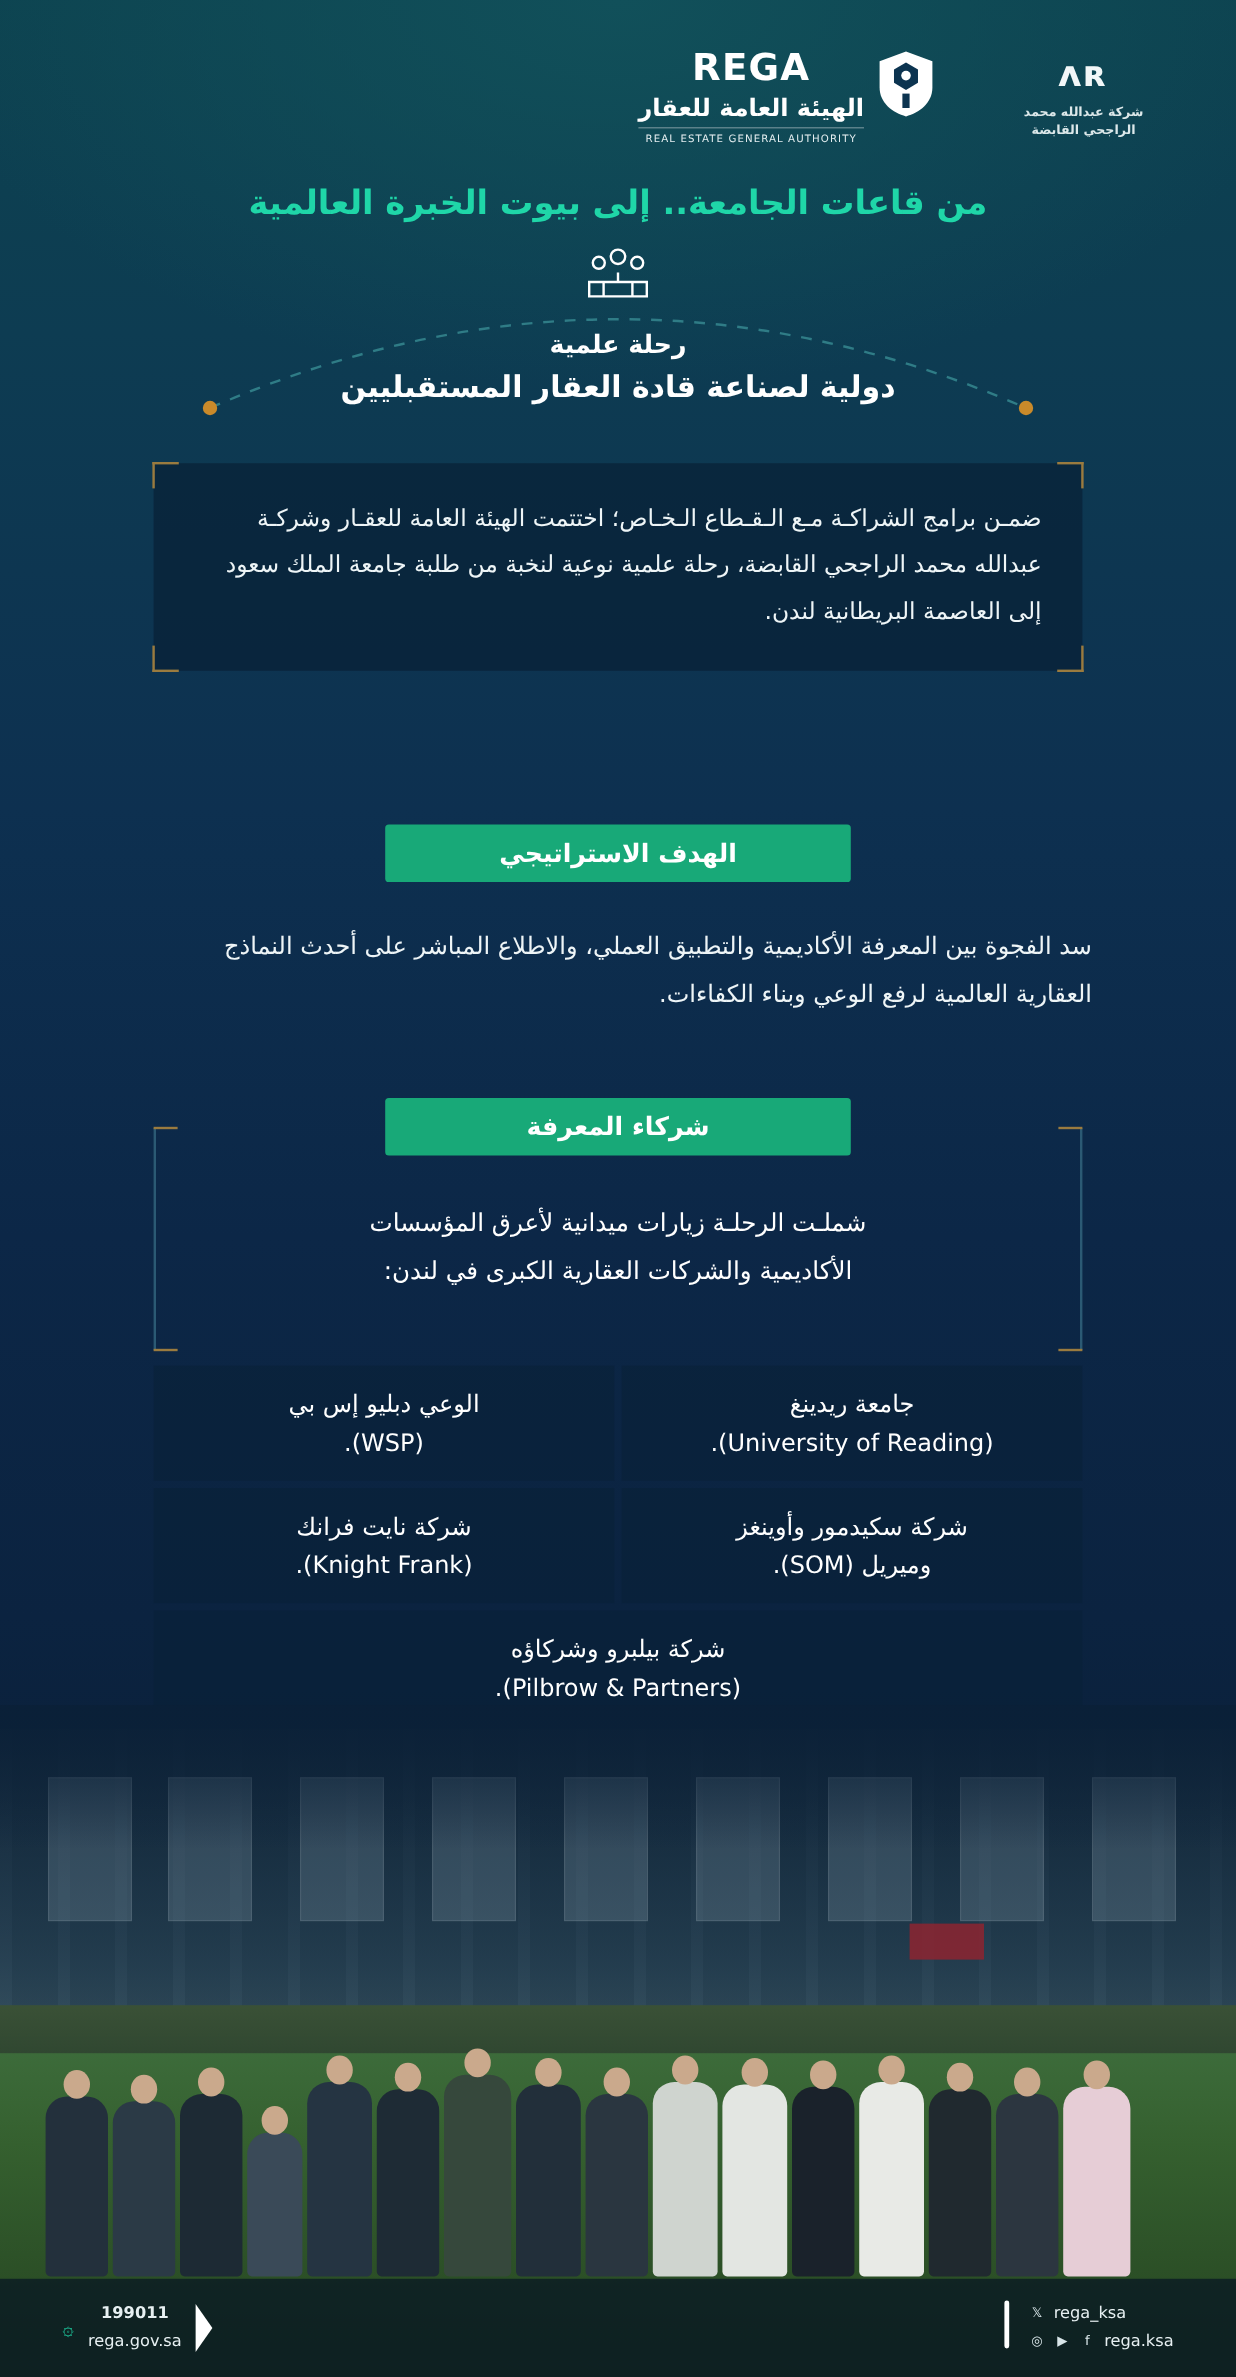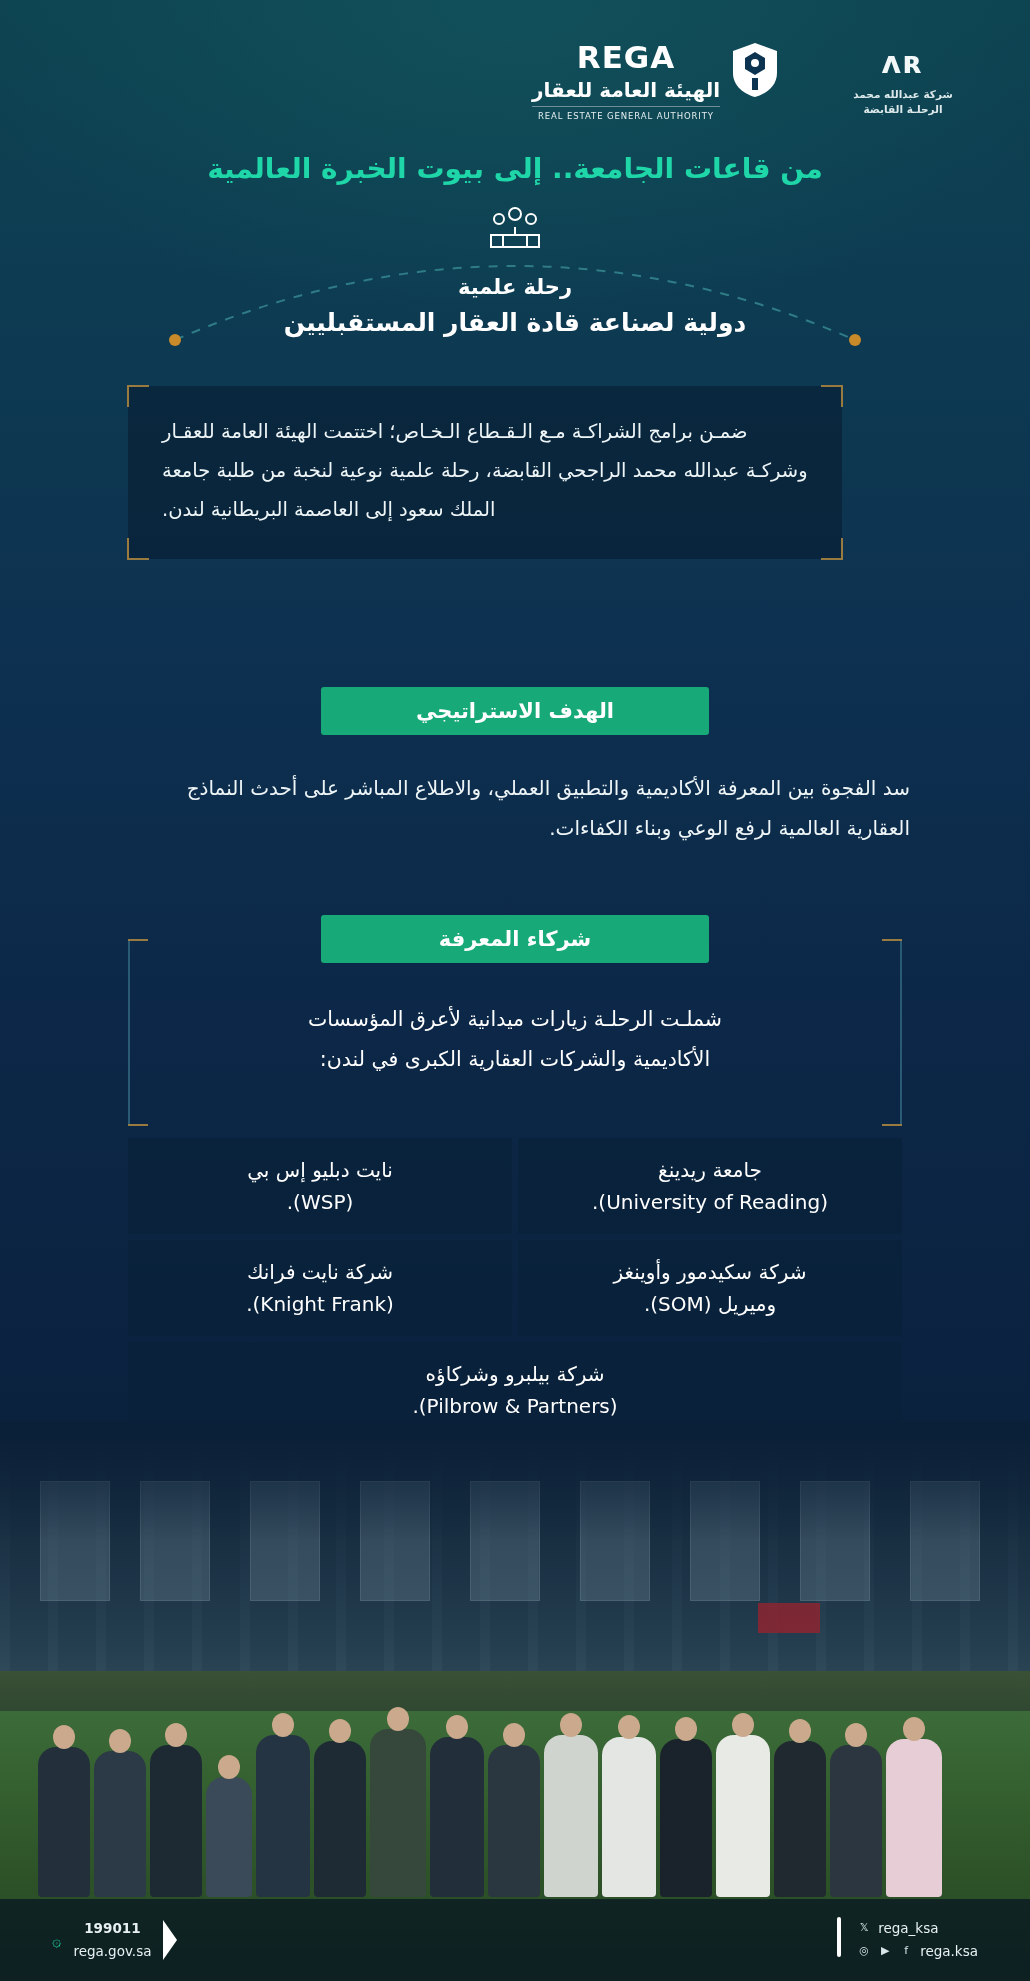--- a/index.html
+++ b/index.html
@@ -108,27 +108,27 @@
     color: #ffffff;
   }
   .subtitle .l1 { font-size: 21px; font-weight: 700; line-height: 1.5; }
   .subtitle .l2 { font-size: 25px; font-weight: 700; line-height: 1.5; }
 
   
   .intro-box {
     position: absolute;
     top: 386px;
     left: 128px;
-    width: 714px;
+    width: 774px;
     padding: 26px 34px 30px;
     background: rgba(7, 26, 45, 0.55);
     color: #eef5f7;
     font-size: 19.5px;
     line-height: 2.0;
-    text-align: left;
+    text-align: right;
   }
   .corner {
     position: absolute;
     width: 22px; height: 22px;
     border-color: #9a7b3f;
     border-style: solid;
     border-width: 0;
   }
   .corner.tr { top: -1px; right: -1px; border-top-width: 2px; border-right-width: 2px; }
   .corner.tl { top: -1px; left: -1px; border-top-width: 2px; border-left-width: 2px; }
@@ -313,21 +313,21 @@
 <body>
 
 <div class="poster">
 
   <div class="header">
 
     <div class="logo-rajhi">
       <div class="mark">ʌʀ</div>
       <div class="nm">
         <div>شركة عبدالله محمد</div>
-        <div>الرحلـة القابضة</div>
+        <div>الراجحي القابضة</div>
       </div>
     </div>
 
     <div class="logo-rega">
       <span class="glyph">
         <svg width="46" height="56" viewBox="0 0 46 56">
           <path d="M23 1 L45 9 L45 31 C45 44 34 52 23 55 C12 52 1 44 1 31 L1 9 Z" fill="#ffffff"></path>
           <path d="M23 10 L33 16 L33 27 L23 33 L13 27 L13 16 Z" fill="#0c3450"></path>
           <circle cx="23" cy="21" r="4" fill="#ffffff"></circle>
           <rect x="20" y="36" width="6" height="12" fill="#0c3450"></rect>
@@ -390,21 +390,21 @@
     <div>شملـت الرحلـة زيارات ميدانية لأعرق المؤسسات</div>
     <div>الأكاديمية والشركات العقارية الكبرى في لندن:</div>
   </div>
 
   <div class="grid">
     <div class="cell">
       <div>جامعة ريدينغ</div>
       <div>(University of Reading).</div>
     </div>
     <div class="cell">
-      <div>نايت دبليو إس بي</div>
+      <div>الوعي دبليو إس بي</div>
       <div>(WSP).</div>
     </div>
     <div class="cell">
       <div>شركة سكيدمور وأوينغز</div>
       <div>وميريل (SOM).</div>
     </div>
     <div class="cell">
       <div>شركة نايت فرانك</div>
       <div>(Knight Frank).</div>
     </div>

